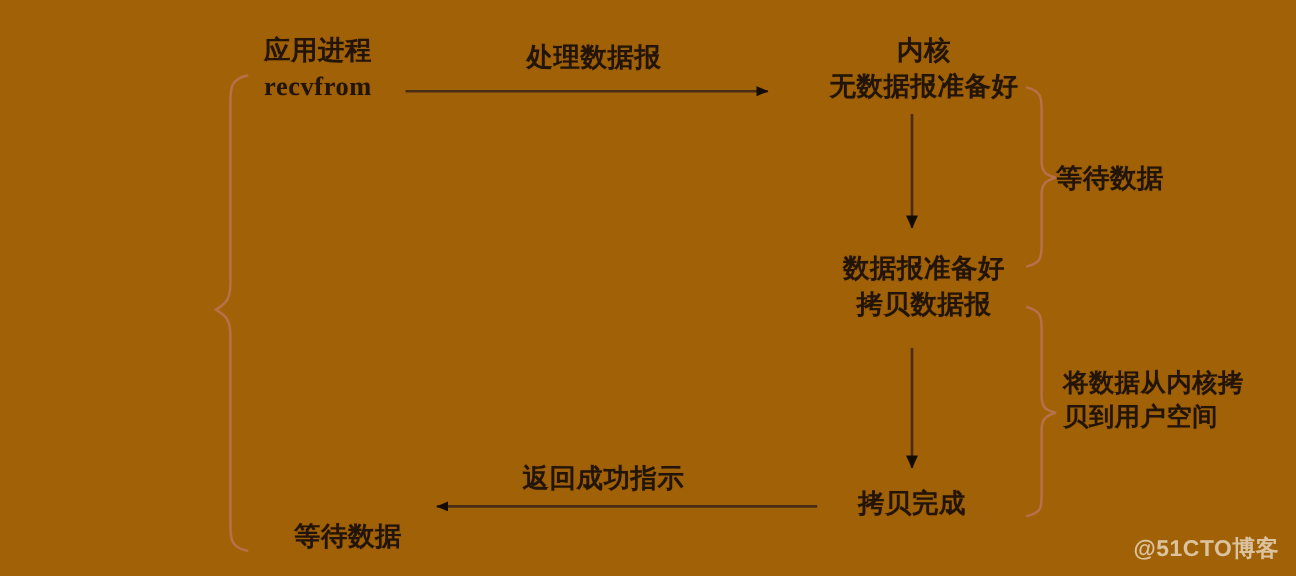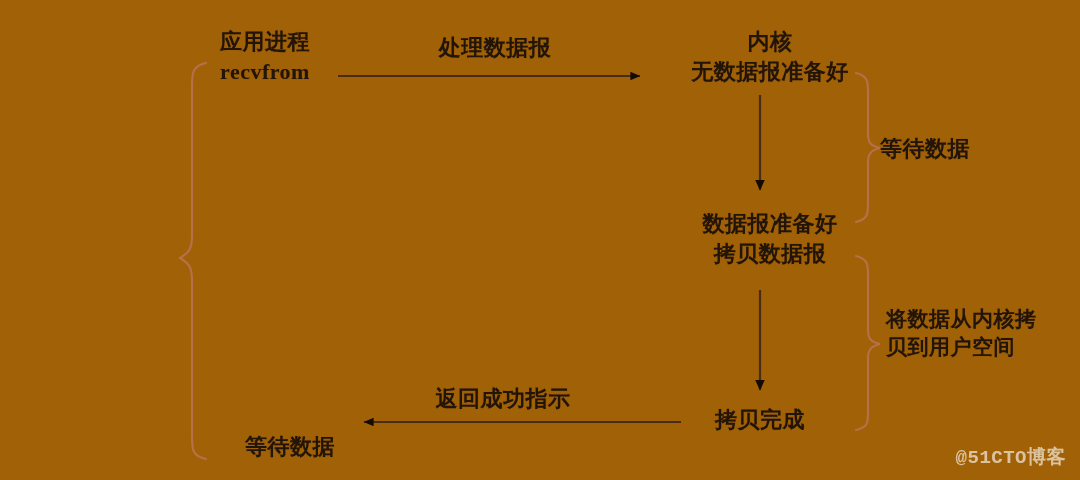--- a/index.html
+++ b/index.html
@@ -31,21 +31,21 @@
     position: absolute;
     left: 0; top: 0;
     width: 1080px;
     height: 480px;
     pointer-events: none;
   }
   .watermark {
     position: absolute;
     right: 14px;
     bottom: 10px;
-    font-family: Liberation Mono, monospace;
+    font-family: Liberation Sans, sans-serif;
     font-size: 19px;
     font-weight: 700;
     color: rgba(255,255,255,0.62);
     letter-spacing: 0.5px;
     white-space: nowrap;
     margin-left: 47px;
   }
   .t22 { font-size: 22px; }
   .t21 { font-size: 21px; }
 </style>

